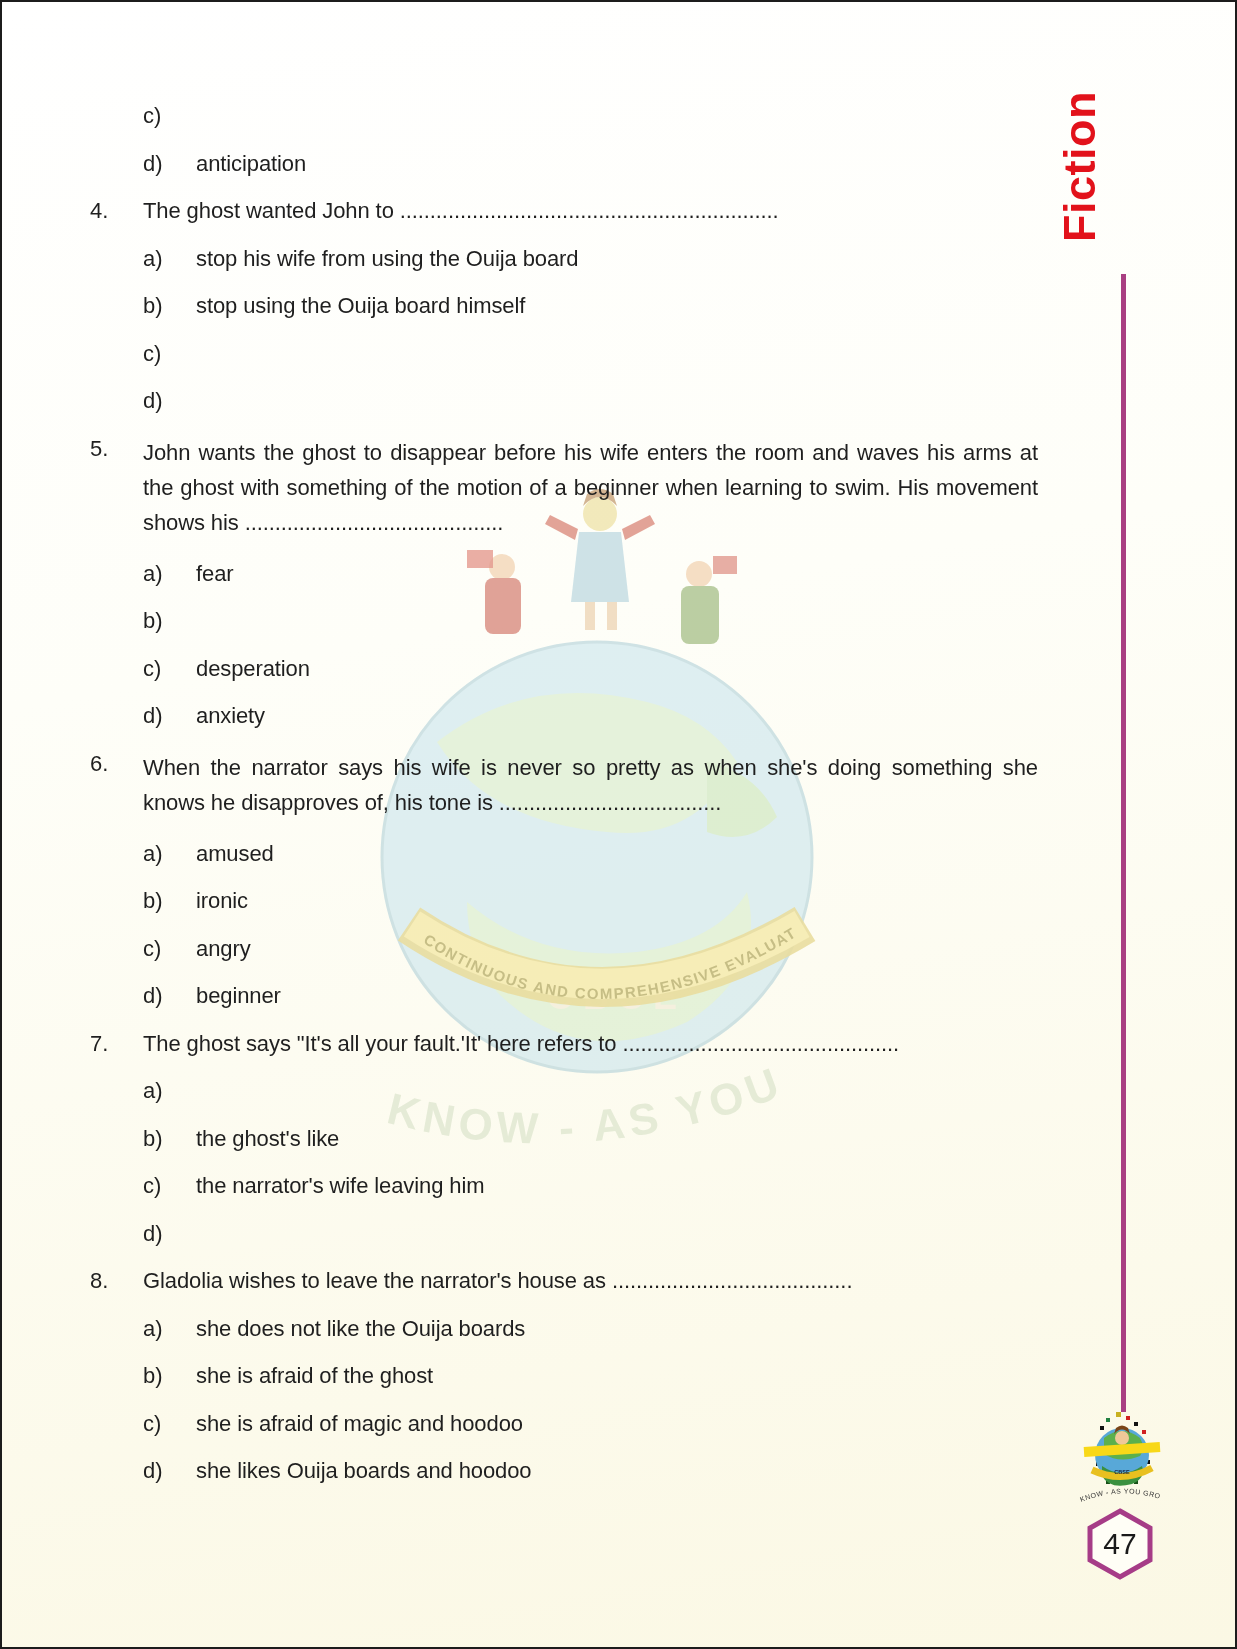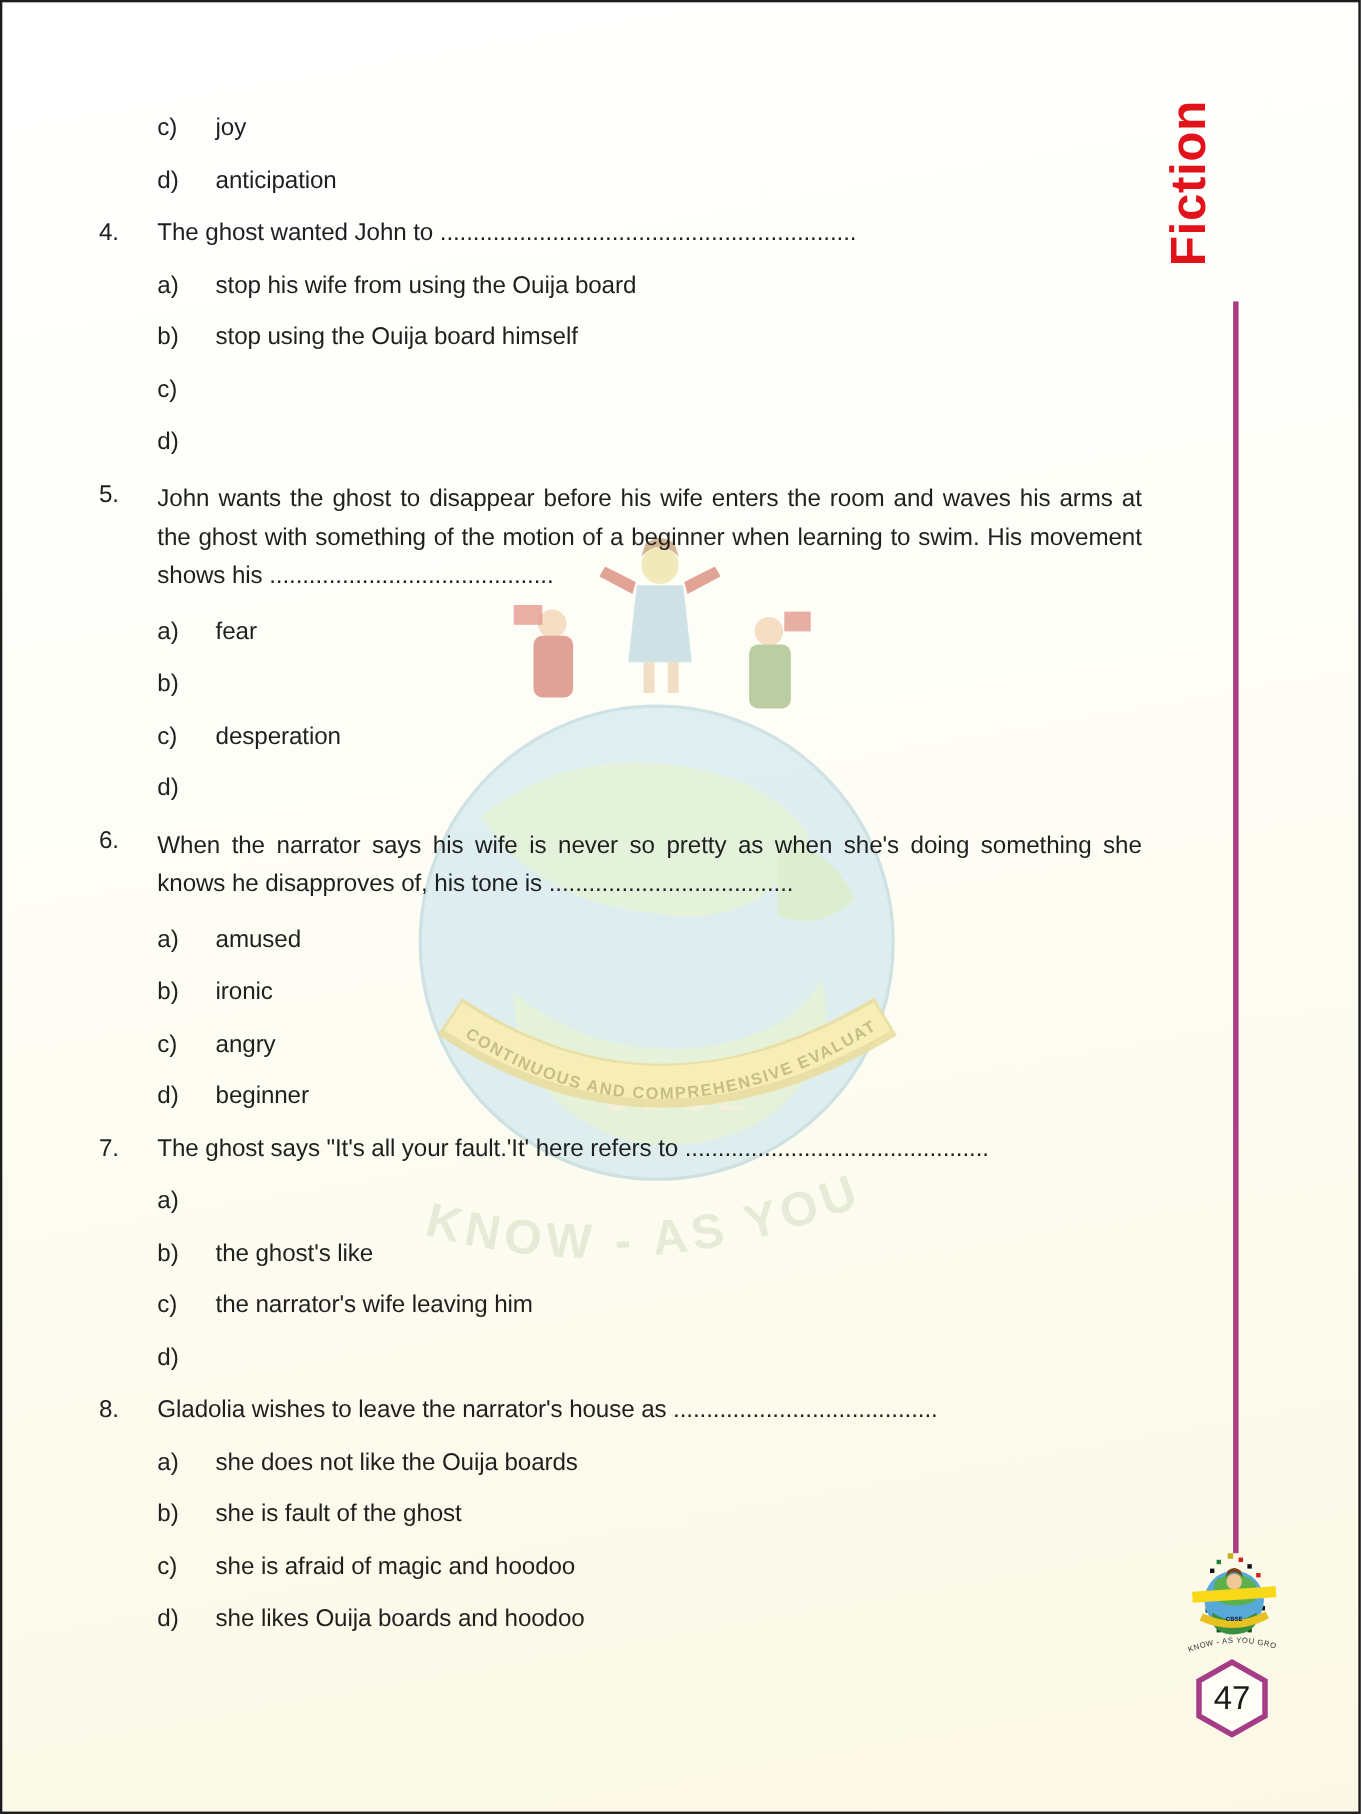--- a/index.html
+++ b/index.html
@@ -84,21 +84,20 @@
 
     <text font-size="44" font-weight="bold" fill="#d3dec3" letter-spacing="5">
       <textPath href="#sloganPath" startOffset="0">KNOW - AS YOU GROW</textPath>
     </text>
   </svg>
 
   <div class="content">
       <div class="row option">
         <span class="ind"></span>
         <span class="letter">c)</span>
-        <span class="otext">joy</span>
       </div>
       <div class="row option">
         <span class="ind"></span>
         <span class="letter">d)</span>
         <span class="otext">anticipation</span>
       </div>
       <div class="row question">
         <span class="num">4.</span>
         <p class="qtext">The ghost wanted John to ...............................................................</p>
       </div>
@@ -134,20 +133,21 @@
         <span class="letter">b)</span>
       </div>
       <div class="row option">
         <span class="ind"></span>
         <span class="letter">c)</span>
         <span class="otext">desperation</span>
       </div>
       <div class="row option">
         <span class="ind"></span>
         <span class="letter">d)</span>
+        <span class="otext">anxiety</span>
       </div>
       <div class="row question multi">
         <span class="num">6.</span>
         <p class="qtext">When the narrator says his wife is never so pretty as when she's doing something she knows he disapproves of, his tone is .....................................</p>
       </div>
       <div class="row option">
         <span class="ind"></span>
         <span class="letter">a)</span>
         <span class="otext">amused</span>
       </div>
@@ -193,21 +193,21 @@
         <p class="qtext">Gladolia wishes to leave the narrator's house as ........................................</p>
       </div>
       <div class="row option">
         <span class="ind"></span>
         <span class="letter">a)</span>
         <span class="otext">she does not like the Ouija boards</span>
       </div>
       <div class="row option">
         <span class="ind"></span>
         <span class="letter">b)</span>
-        <span class="otext">she is fault of the ghost</span>
+        <span class="otext">she is afraid of the ghost</span>
       </div>
       <div class="row option">
         <span class="ind"></span>
         <span class="letter">c)</span>
         <span class="otext">she is afraid of magic and hoodoo</span>
       </div>
       <div class="row option">
         <span class="ind"></span>
         <span class="letter">d)</span>
         <span class="otext">she likes Ouija boards and hoodoo</span>

